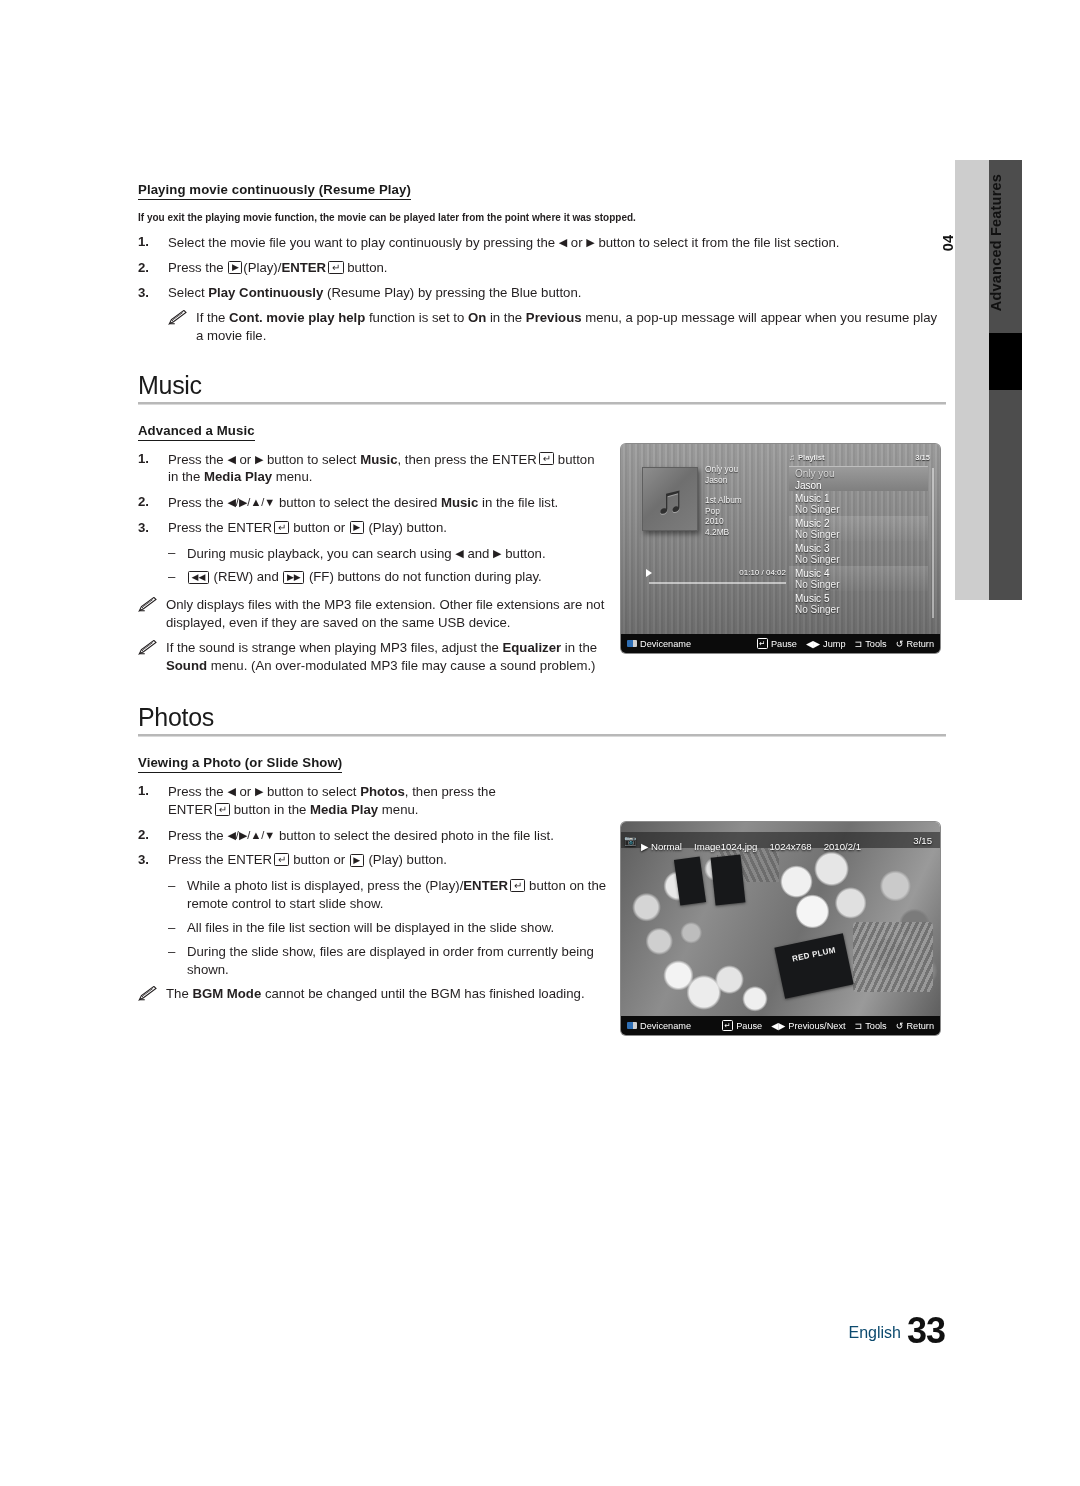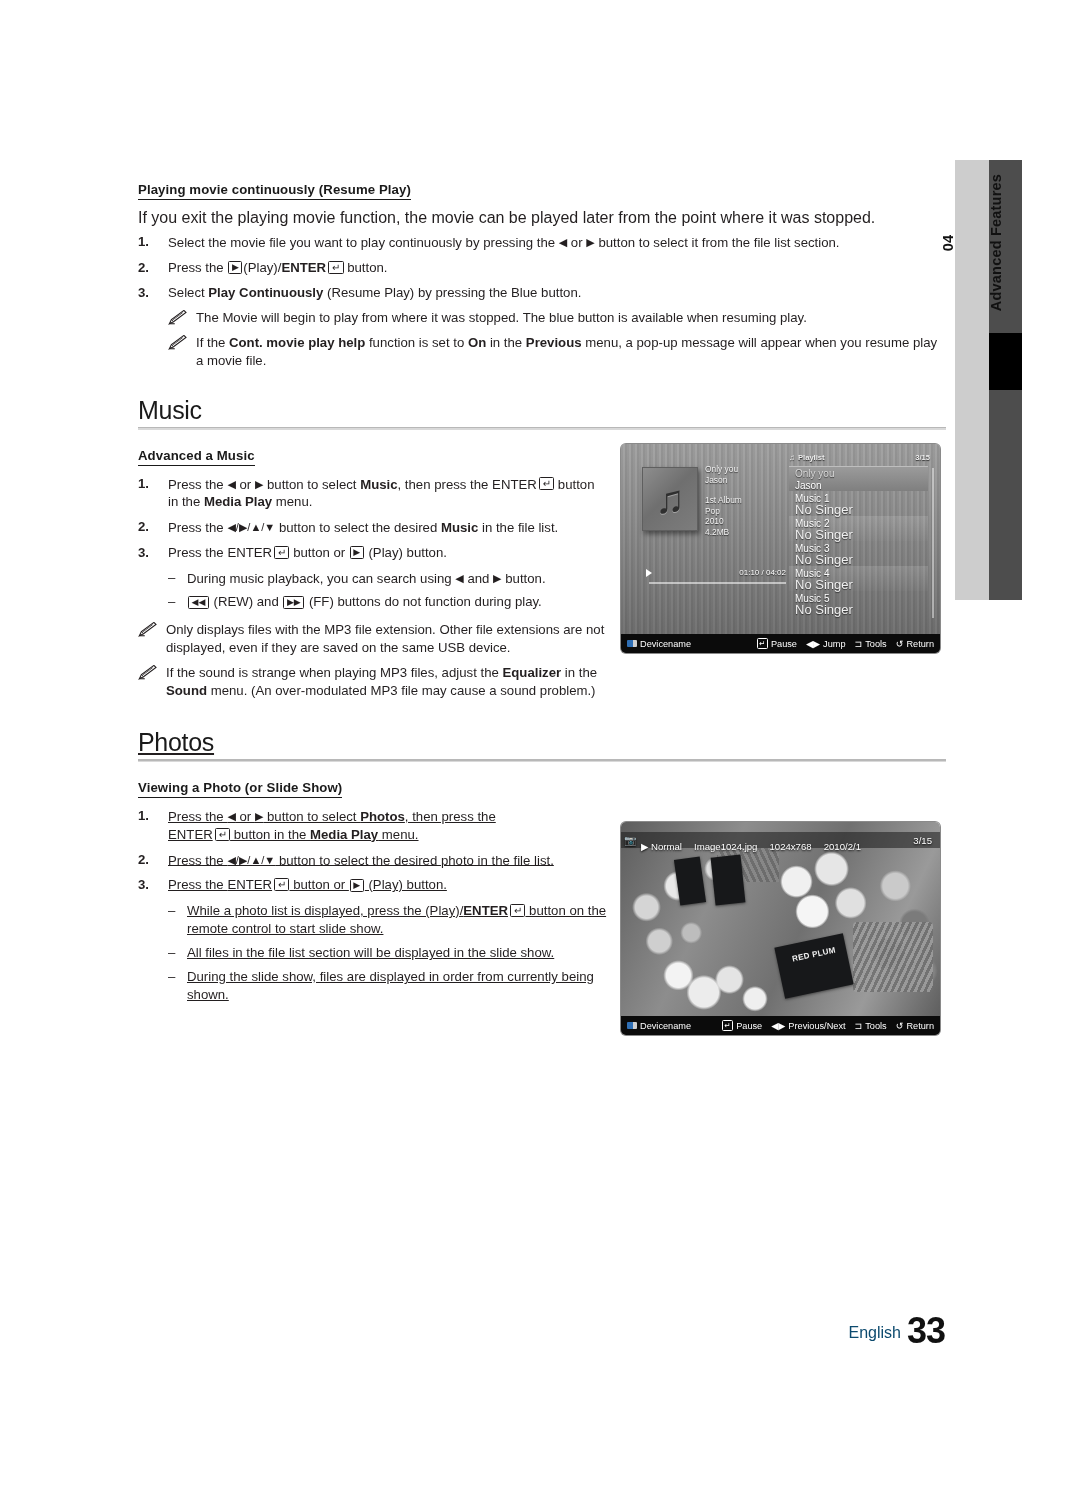--- a/index.html
+++ b/index.html
@@ -83,24 +83,25 @@
     font-weight: bold;
     letter-spacing: 0.1px;
     color: #1a1a1a;
     display: inline-block;
     border-bottom: 1.6px solid #1a1a1a;
     padding-bottom: 2px;
     margin: 0 0 9px 0;
   }
 
   .body-line {
-    font-size: 16px;
+    font-size: 10px;
     line-height: 17px;
     margin: 0 0 7px 0;
     color: #231f20;
+    font-weight: bold;
   }
 
   ol.steps {
     list-style: none;
     margin: 0;
     padding: 0;
   }
   ol.steps > li {
     position: relative;
     padding-left: 30px;
@@ -315,21 +316,21 @@
   }
   .pl-title {
     color: #ffffff;
     font-size: 10px;
     line-height: 12px;
     text-shadow: 0 1px 1px rgba(0,0,0,0.6);
   }
   .pl-row.selected .pl-title { color: #d8d8d8; }
   .pl-sub {
     color: #f0f0f0;
-    font-size: 13px;
+    font-size: 10px;
     line-height: 9px;
     text-shadow: 0 1px 1px rgba(0,0,0,0.6);
   }
   .pl-row.selected .pl-sub {
     font-size: 10px;
     line-height: 11px;
     color: #ffffff;
   }
   .pl-scroll {
     position: absolute;
@@ -513,29 +514,20 @@
         <li>
           <span class="num">2.</span>
           <span>Press the </span><span class="key">▶</span><span>(Play)/</span><b>ENTER</b><span class="enterkey">↵</span><span> button.</span>
         </li>
         <li>
           <span class="num">3.</span>
           <span>Select </span><b>Play Continuously</b><span> (Resume Play) by pressing the Blue button.</span>
         </li>
       </ol>
 
-      <div class="note sub-indent">
-        <svg class="pencil" viewBox="0 0 24 18">
-          <path d="M1 16.5 L6 14 L21 3 L18.5 0.5 L3.5 11.5 Z" fill="none" stroke="#231f20" stroke-width="1.3"></path>
-          <path d="M3.5 11.5 L6 14" stroke="#231f20" stroke-width="1.1"></path>
-          <path d="M5 12 L17 3.2" stroke="#231f20" stroke-width="0.9"></path>
-          <path d="M1 16.5 L7.5 16.5" stroke="#231f20" stroke-width="1.3"></path>
-        </svg>
-        <span>The Movie will begin to play from where it was stopped. The blue button is available when resuming play.</span>
-      </div>
 
       <div class="note sub-indent">
         <svg class="pencil" viewBox="0 0 24 18">
           <path d="M1 16.5 L6 14 L21 3 L18.5 0.5 L3.5 11.5 Z" fill="none" stroke="#231f20" stroke-width="1.3"></path>
           <path d="M3.5 11.5 L6 14" stroke="#231f20" stroke-width="1.1"></path>
           <path d="M5 12 L17 3.2" stroke="#231f20" stroke-width="0.9"></path>
           <path d="M1 16.5 L7.5 16.5" stroke="#231f20" stroke-width="1.3"></path>
         </svg>
         <span>If the </span><b>Cont. movie play help</b><span> function is set to </span><b>On</b><span> in the </span><b>Previous</b><span> menu, a pop-up message will appear when you resume play a movie file.</span>
       </div>
@@ -589,21 +581,21 @@
             <path d="M1 16.5 L6 14 L21 3 L18.5 0.5 L3.5 11.5 Z" fill="none" stroke="#231f20" stroke-width="1.3"></path>
             <path d="M3.5 11.5 L6 14" stroke="#231f20" stroke-width="1.1"></path>
             <path d="M5 12 L17 3.2" stroke="#231f20" stroke-width="0.9"></path>
             <path d="M1 16.5 L7.5 16.5" stroke="#231f20" stroke-width="1.3"></path>
           </svg>
           <span>If the sound is strange when playing MP3 files, adjust the </span><b>Equalizer</b><span> in the </span><b>Sound</b><span> menu. (An over-modulated MP3 file may cause a sound problem.)</span>
         </div>
       </div>
     </div>
 
-    <div style="margin-top:28px;text-decoration:underline;">
+    <div style="margin-top:28px;">
       <h2 class="section-title">Photos</h2>
       <div class="section-rule"></div>
 
       <div class="sub-head">Viewing a Photo (or Slide Show)</div>
 
       <div style="width:470px;">
         <ol class="steps">
           <li>
             <span class="num">1.</span>
             <span>Press the </span><span class="arrow">◀</span><span> or </span><span class="arrow">▶</span><span> button to select </span><b>Photos</b><span>, then press the </span><br><span>ENTER</span><span class="enterkey">↵</span><span> button in the </span><b>Media Play</b><span> menu.</span>
@@ -627,20 +619,29 @@
             <span class="dash">–</span>
             <span>All files in the file list section will be displayed in the slide show.</span>
           </div>
           <div class="dash-item">
             <span class="dash">–</span>
             <span>During the slide show, files are displayed in order from currently being shown.</span>
           </div>
         </div>
 
 
+        <div class="note">
+          <svg class="pencil" viewBox="0 0 24 18">
+            <path d="M1 16.5 L6 14 L21 3 L18.5 0.5 L3.5 11.5 Z" fill="none" stroke="#231f20" stroke-width="1.3"></path>
+            <path d="M3.5 11.5 L6 14" stroke="#231f20" stroke-width="1.1"></path>
+            <path d="M5 12 L17 3.2" stroke="#231f20" stroke-width="0.9"></path>
+            <path d="M1 16.5 L7.5 16.5" stroke="#231f20" stroke-width="1.3"></path>
+          </svg>
+          <span>The </span><b>BGM Mode</b><span> cannot be changed until the BGM has finished loading.</span>
+        </div>
       </div>
     </div>
   </div>
 
   <div class="shot" id="music-shot">
     <div class="tv-bg"></div>
 
     <div class="album-art">
       <span class="note-glyph">♫</span>
     </div>

